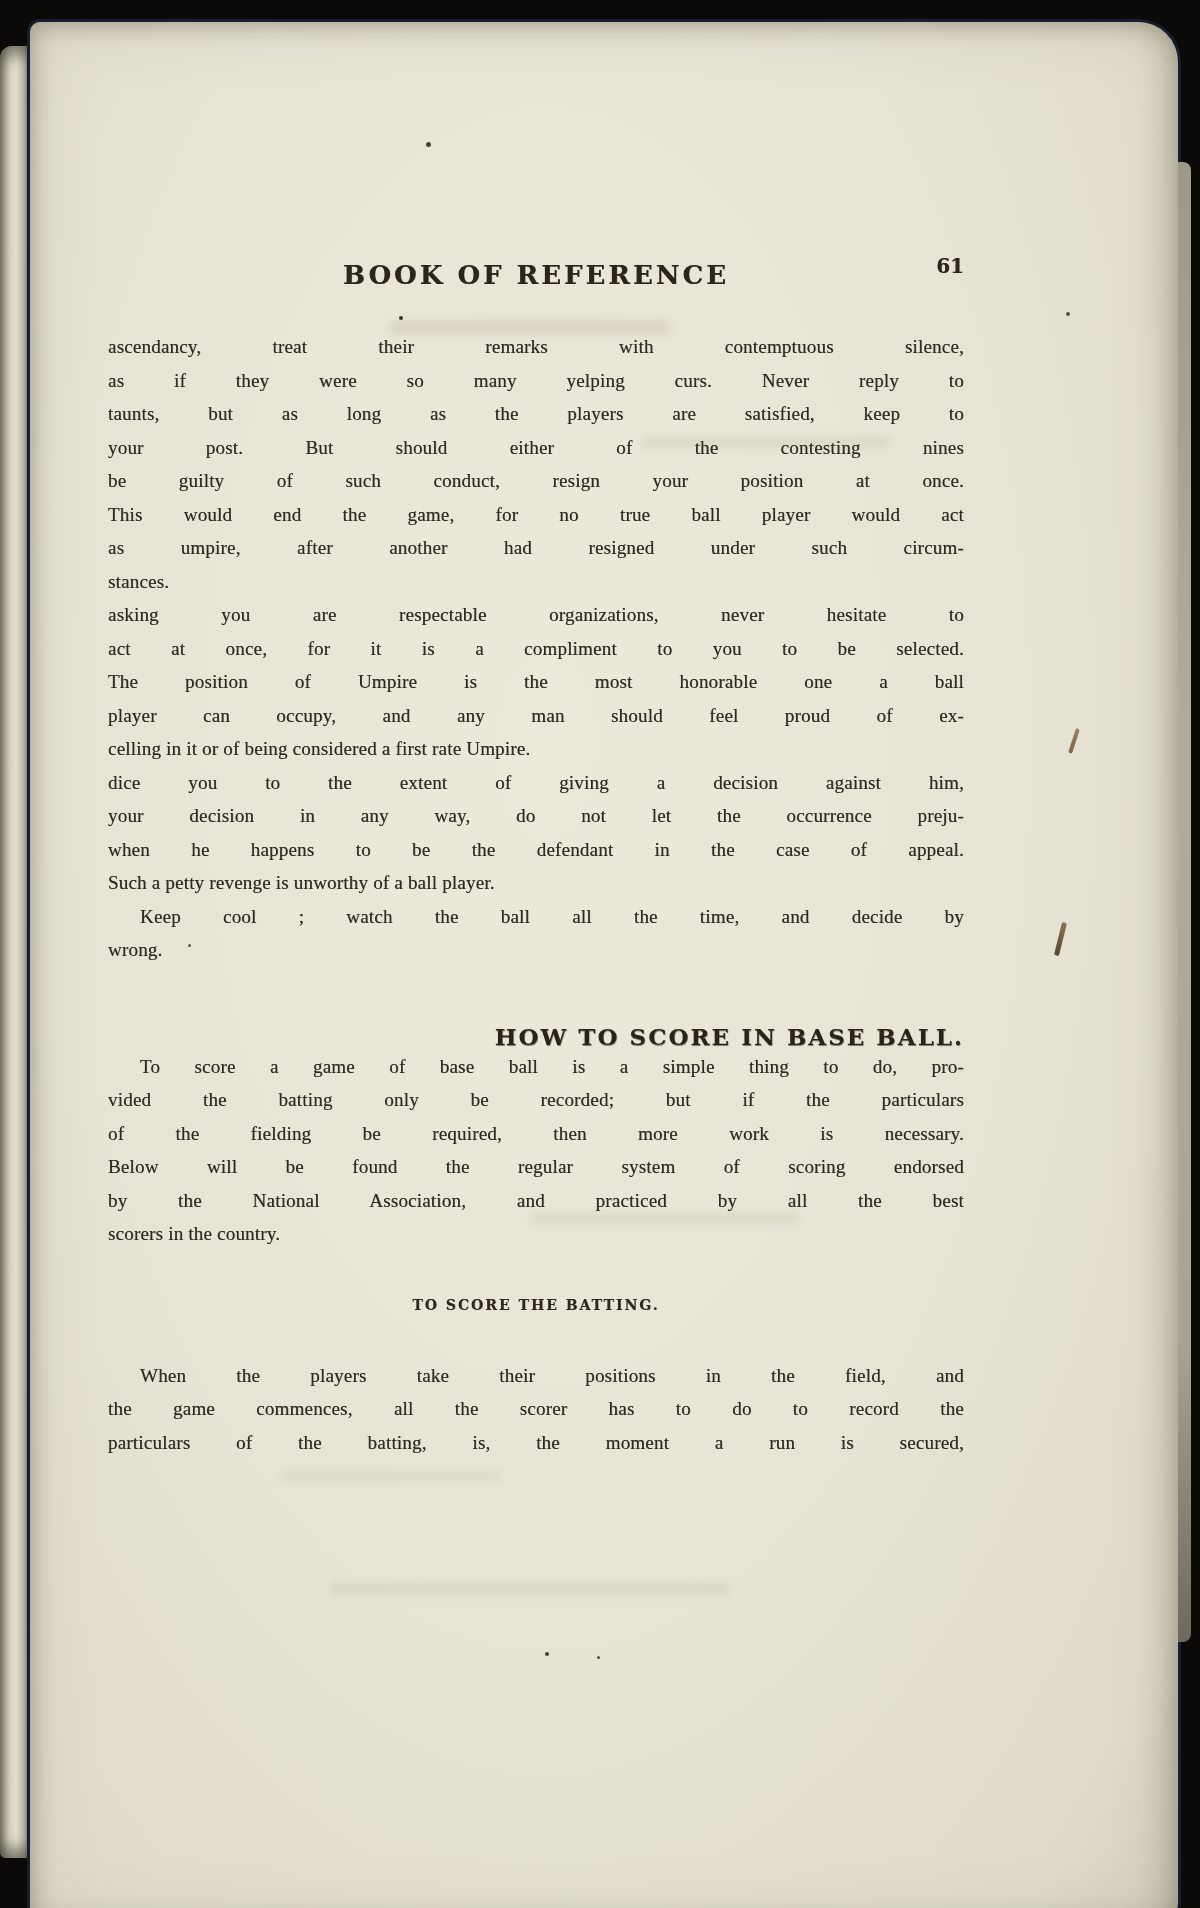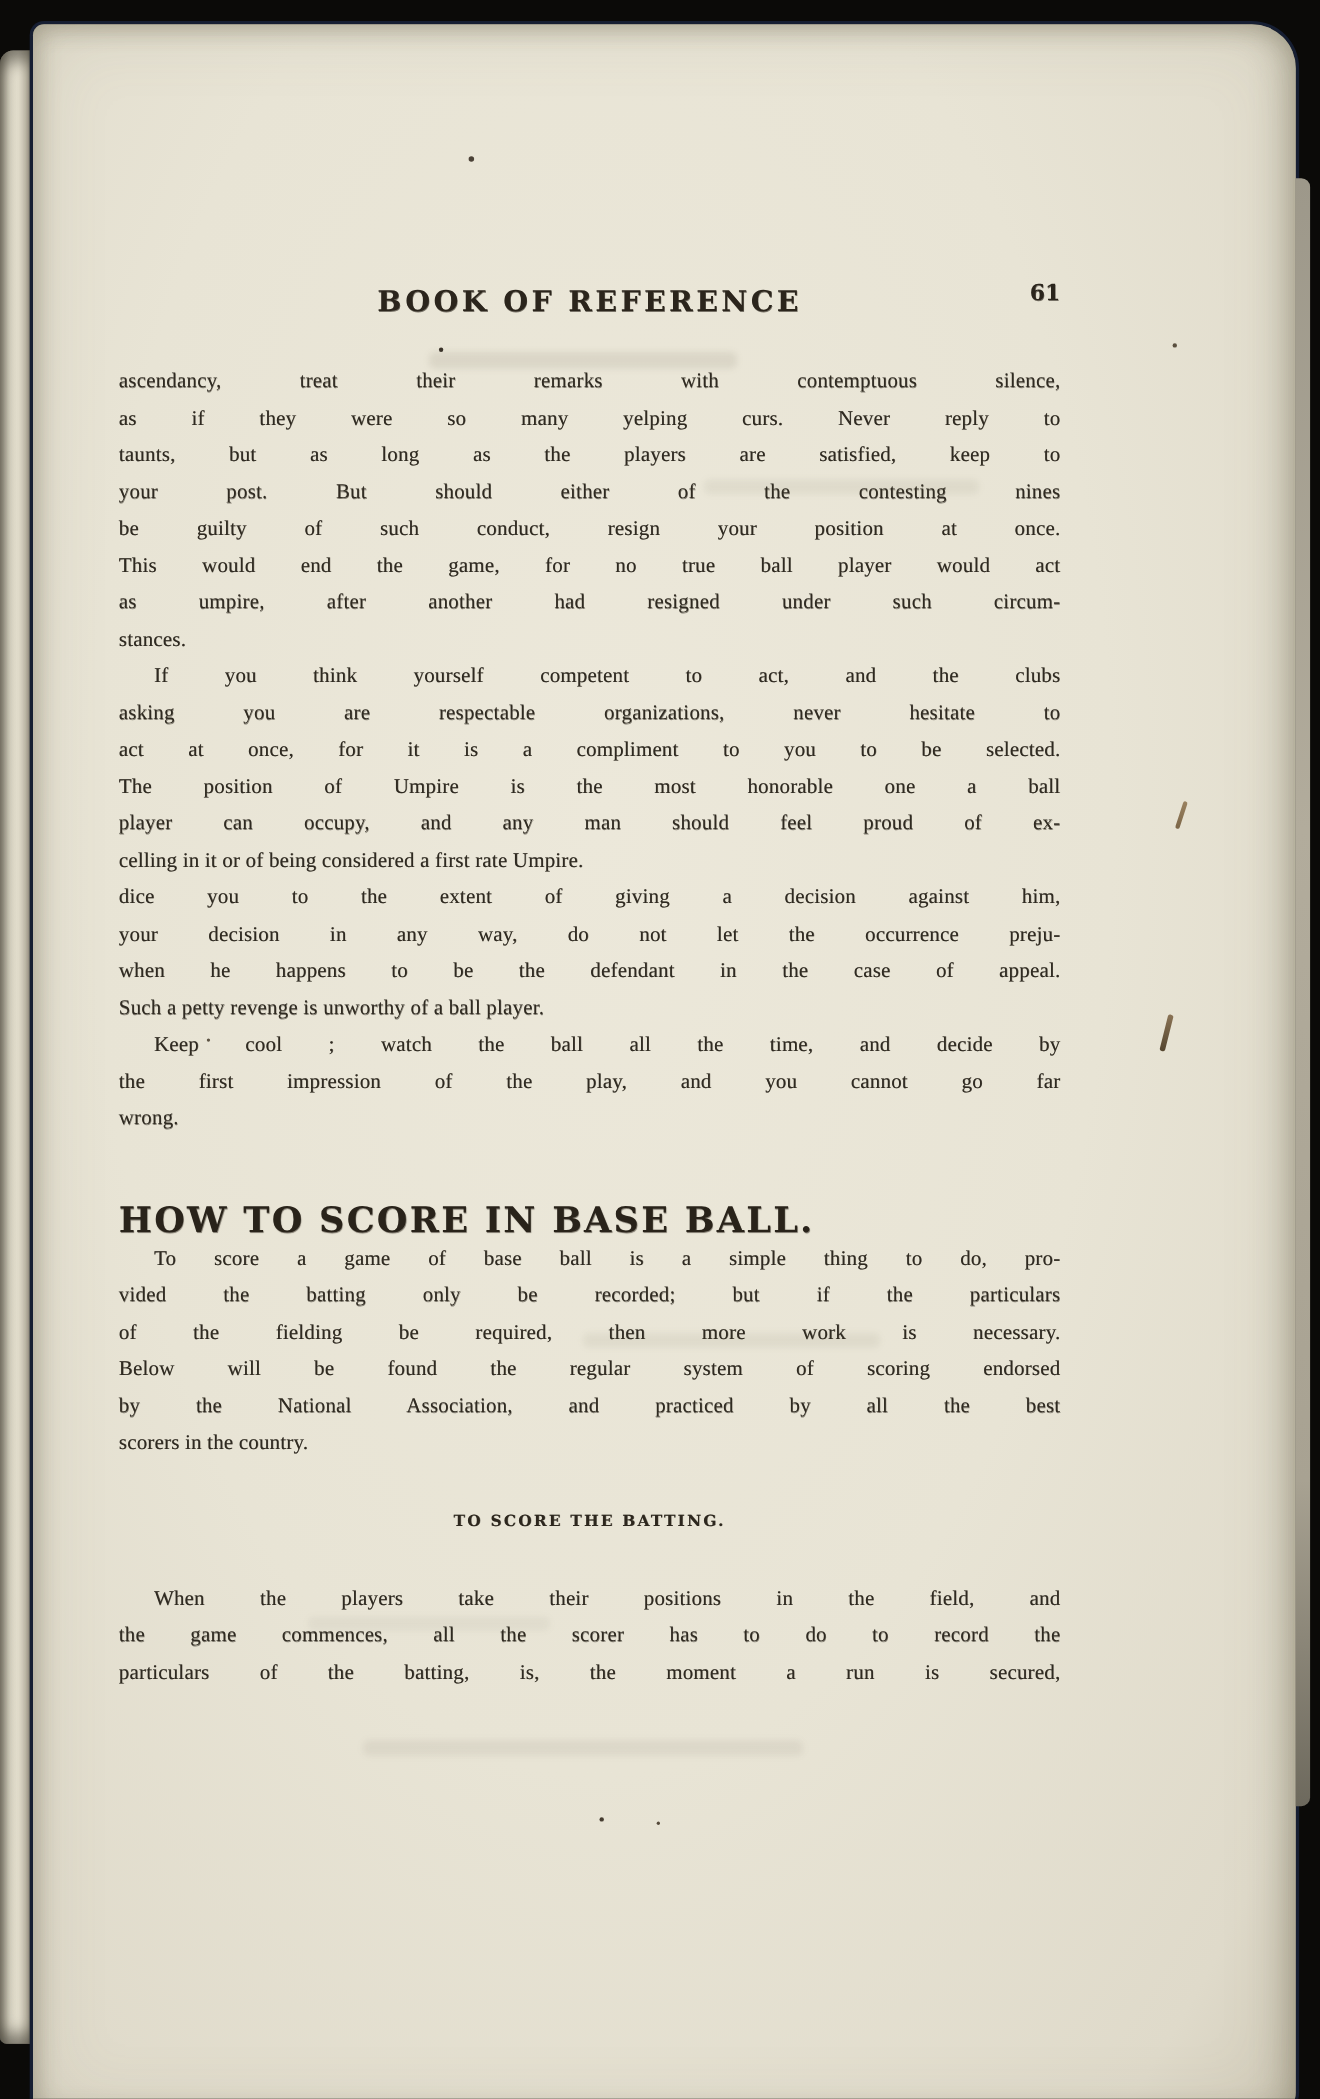--- a/index.html
+++ b/index.html
@@ -63,23 +63,23 @@
   .line {
     font-size:19px; line-height:33.5px; color:#2f2a21;
     letter-spacing:0.2px;
     text-shadow:0.35px 0.35px 0.45px rgba(47,42,33,.55);
     white-space:normal;
   }
   .line.j { text-align:justify; text-align-last:justify; }
   .line.ind { padding-left:32px; }
 
   .section-title {
-    margin:56px 0 0; text-align:left;
+    margin:56px 0 0; text-align:right;
     font-family:"DejaVu Serif", serif;
-    font-weight:bold; font-size:32px; letter-spacing:2px; color:#29231a;
+    font-weight:bold; font-size:23px; letter-spacing:2px; color:#29231a;
     text-shadow:0.5px 0.5px 0.7px rgba(41,35,26,.55);
   }
   .sub-title {
     margin:46px 0 3px; text-align:center;
     font-family:"DejaVu Serif", serif;
     font-weight:bold; font-size:14px; letter-spacing:2px; color:#2d271e;
     text-shadow:0.4px 0.4px 0.5px rgba(45,39,30,.5);
   }
 
   
@@ -128,36 +128,34 @@
           <div class="line j">ascendancy, treat their remarks with contemptuous silence,</div>
           <div class="line j">as if they were so many yelping curs. Never reply to</div>
           <div class="line j">taunts, but as long as the players are satisfied, keep to</div>
           <div class="line j">your post. But should either of the contesting nines</div>
           <div class="line j">be guilty of such conduct, resign your position at once.</div>
           <div class="line j">This would end the game, for no true ball player would act</div>
           <div class="line j">as umpire, after another had resigned under such circum-</div>
           <div class="line">stances.</div>
         </div>
         <div class="para">
-          <div class="line j ind">If you think yourself competent to act, and the clubs</div>
           <div class="line j">asking you are respectable organizations, never hesitate to</div>
           <div class="line j">act at once, for it is a compliment to you to be selected.</div>
           <div class="line j">The position of Umpire is the most honorable one a ball</div>
           <div class="line j">player can occupy, and any man should feel proud of ex-</div>
           <div class="line">celling in it or of being considered a first rate Umpire.</div>
         </div>
         <div class="para">
           <div class="line j">dice you to the extent of giving a decision against him,</div>
           <div class="line j">your decision in any way, do not let the occurrence preju-</div>
           <div class="line j">when he happens to be the defendant in the case of appeal.</div>
           <div class="line">Such a petty revenge is unworthy of a ball player.</div>
         </div>
         <div class="para">
           <div class="line j ind">Keep cool ; watch the ball all the time, and decide by</div>
-          <div class="line j">the first impression of the play, and you cannot go far</div>
           <div class="line">wrong.</div>
         </div>
       </div>
 
     <h1 class="section-title">HOW TO SCORE IN BASE BALL.</h1>
 
     <div class="mid-block">
         <div class="para">
           <div class="line j ind">To score a game of base ball is a simple thing to do, pro-</div>
           <div class="line j">vided the batting only be recorded; but if the particulars</div>

